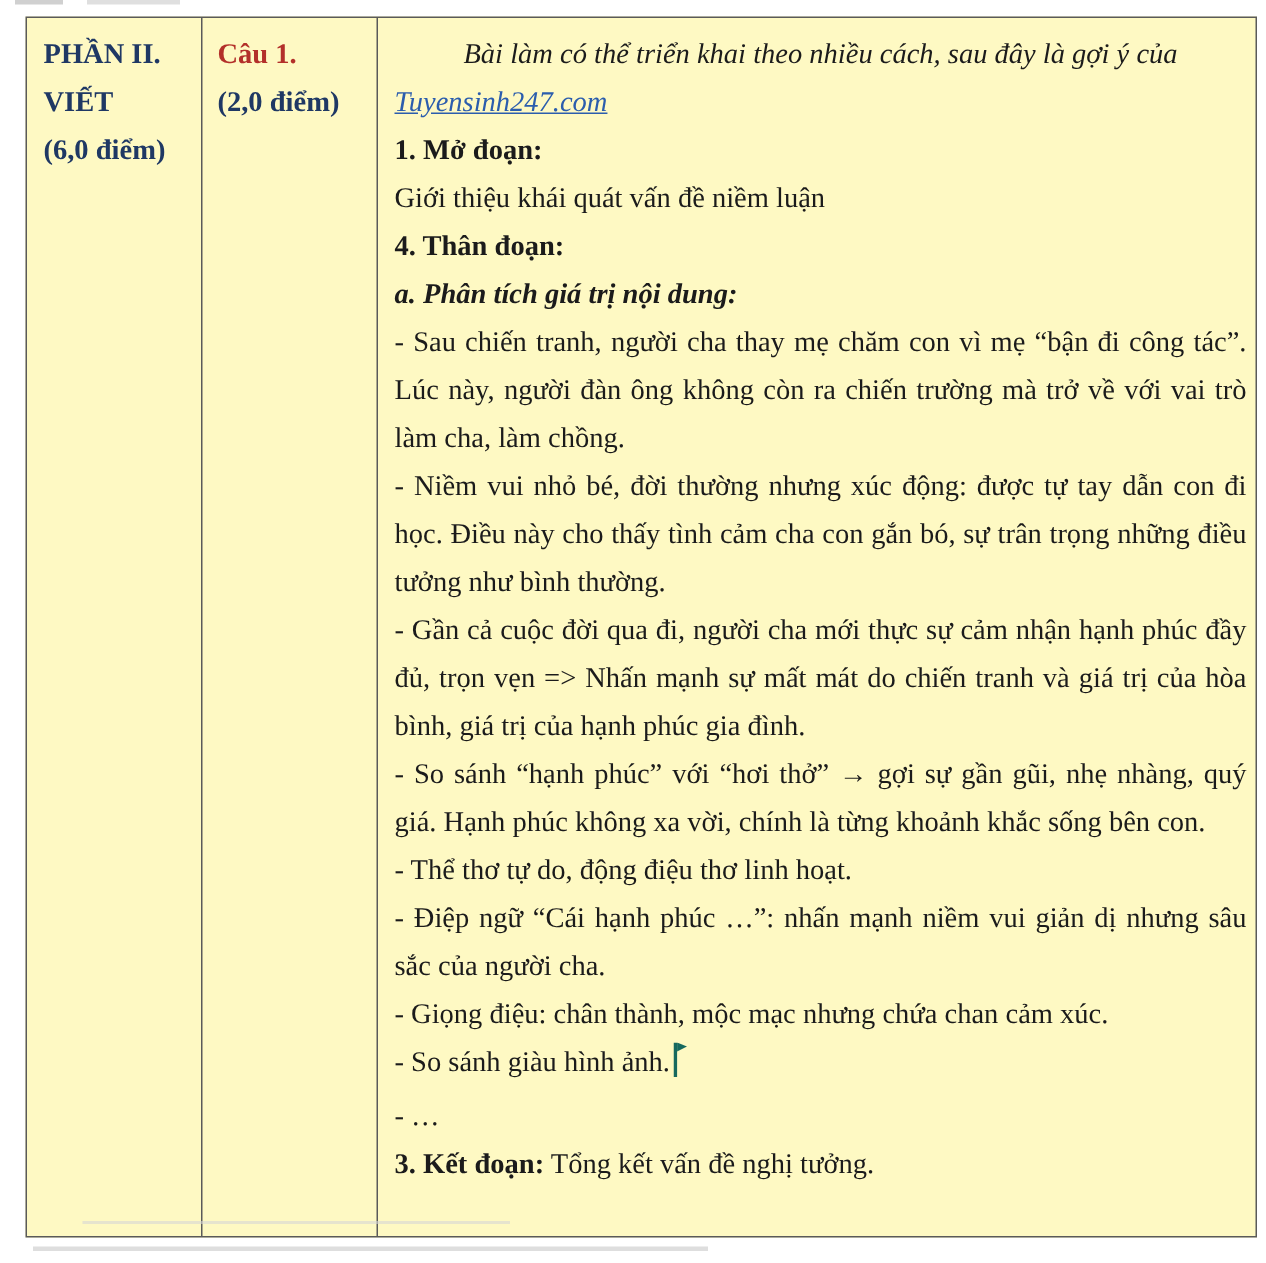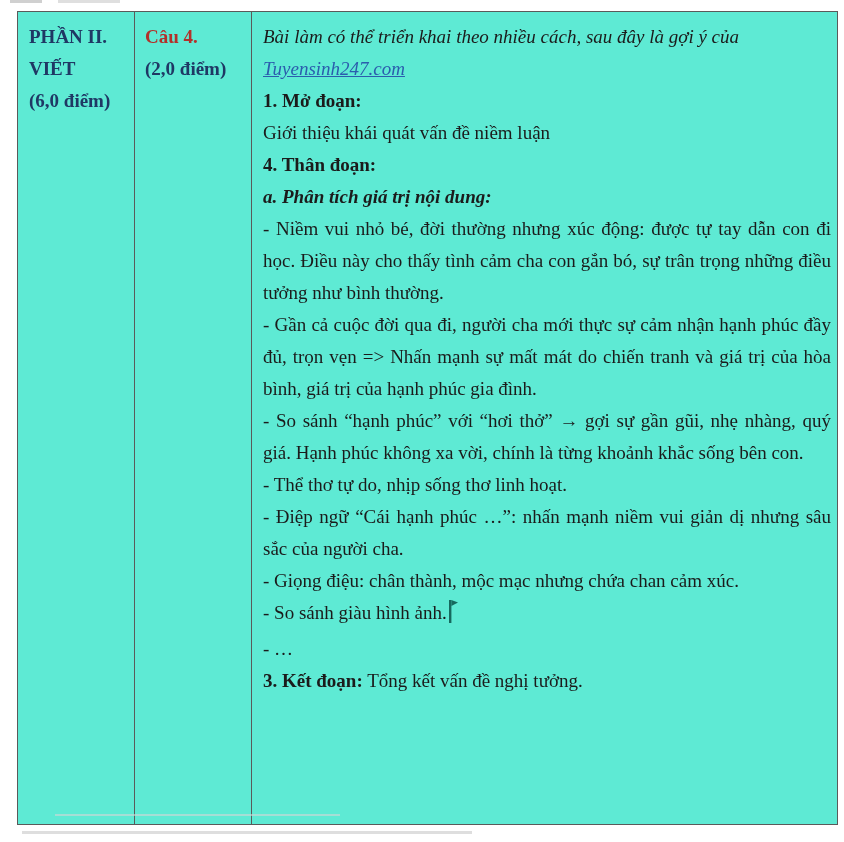--- a/index.html
+++ b/index.html
@@ -12,30 +12,30 @@
     position:relative;
     overflow:hidden;
   }
   .answer-table {
     position:absolute;
     left:17px; top:11px;
     width:821px; height:814px;
     display:flex;
     border:1px solid #5a5a5a;
     box-sizing:border-box;
-    background:#5eead4;
+    background:#fef9c3;
   }
   .cell { box-sizing:border-box; overflow:hidden; }
   .col-section  { width:117px; border-right:1px solid #5a5a5a; padding:9px 6px 0 11px; }
   .col-question { width:117px; border-right:1px solid #5a5a5a; padding:9px 6px 0 10px; }
   .col-content  { flex:1; padding:9px 6px 0 11px; }
   p { margin:0; line-height:32px; }
   .j   { text-align:justify; }
   .b   { font-weight:bold; }
-  .i   { font-style:italic; }
+  .i   { font-style:italic;text-align:center; }
   .bi  { font-weight:bold; font-style:italic; }
   .navy { color:#1f3864; }
   .red  { color:#b3302a; }
   a.doc-link {
     color:#2b5dad;
     font-style:italic;
     text-decoration:underline;
     cursor:pointer;
   }
   .caret-icon {
@@ -58,35 +58,36 @@
 
 <div class="answer-table">
 
   <div class="cell col-section">
     <p class="b navy">PHẦN II.</p>
     <p class="b navy">VIẾT</p>
     <p class="b navy">(6,0 điểm)</p>
   </div>
 
   <div class="cell col-question">
-    <p class="b red">Câu 4.</p>
+    <p class="b red">Câu 1.</p>
     <p class="b navy">(2,0 điểm)</p>
   </div>
 
   <div class="cell col-content">
     <p class="i">Bài làm có thể triển khai theo nhiều cách, sau đây là gợi ý của</p>
     <p><a class="doc-link">Tuyensinh247.com</a></p>
     <p class="b">1. Mở đoạn:</p>
     <p>Giới thiệu khái quát vấn đề niềm luận</p>
     <p class="b">4. Thân đoạn:</p>
     <p class="bi">a. Phân tích giá trị nội dung:</p>
+    <p class="j">- Sau chiến tranh, người cha thay mẹ chăm con vì mẹ “bận đi công tác”. Lúc này, người đàn ông không còn ra chiến trường mà trở về với vai trò làm cha, làm chồng.</p>
     <p class="j">- Niềm vui nhỏ bé, đời thường nhưng xúc động: được tự tay dẫn con đi học. Điều này cho thấy tình cảm cha con gắn bó, sự trân trọng những điều tưởng như bình thường.</p>
     <p class="j">- Gần cả cuộc đời qua đi, người cha mới thực sự cảm nhận hạnh phúc đầy đủ, trọn vẹn =&gt; Nhấn mạnh sự mất mát do chiến tranh và giá trị của hòa bình, giá trị của hạnh phúc gia đình.</p>
     <p class="j">- So sánh “hạnh phúc” với “hơi thở” → gợi sự gần gũi, nhẹ nhàng, quý giá. Hạnh phúc không xa vời, chính là từng khoảnh khắc sống bên con.</p>
-    <p>- Thể thơ tự do, nhịp sống thơ linh hoạt.</p>
+    <p>- Thể thơ tự do, động điệu thơ linh hoạt.</p>
     <p class="j">- Điệp ngữ “Cái hạnh phúc …”: nhấn mạnh niềm vui giản dị nhưng sâu sắc của người cha.</p>
     <p>- Giọng điệu: chân thành, mộc mạc nhưng chứa chan cảm xúc.</p>
     <p><span>- So sánh giàu hình ảnh.</span><span class="caret-icon"><svg width="9" height="23" viewBox="0 0 9 23">
             <rect x="0" y="0" width="2.4" height="23" fill="#16695e"></rect>
             <path d="M2.4 0 L9 2.6 L2.4 6.0 Z" fill="#16695e"></path>
           </svg></span></p>
     <p>- …</p>
     <p><span class="b">3. Kết đoạn:</span><span> Tổng kết vấn đề nghị tưởng.</span></p>
   </div>
 

